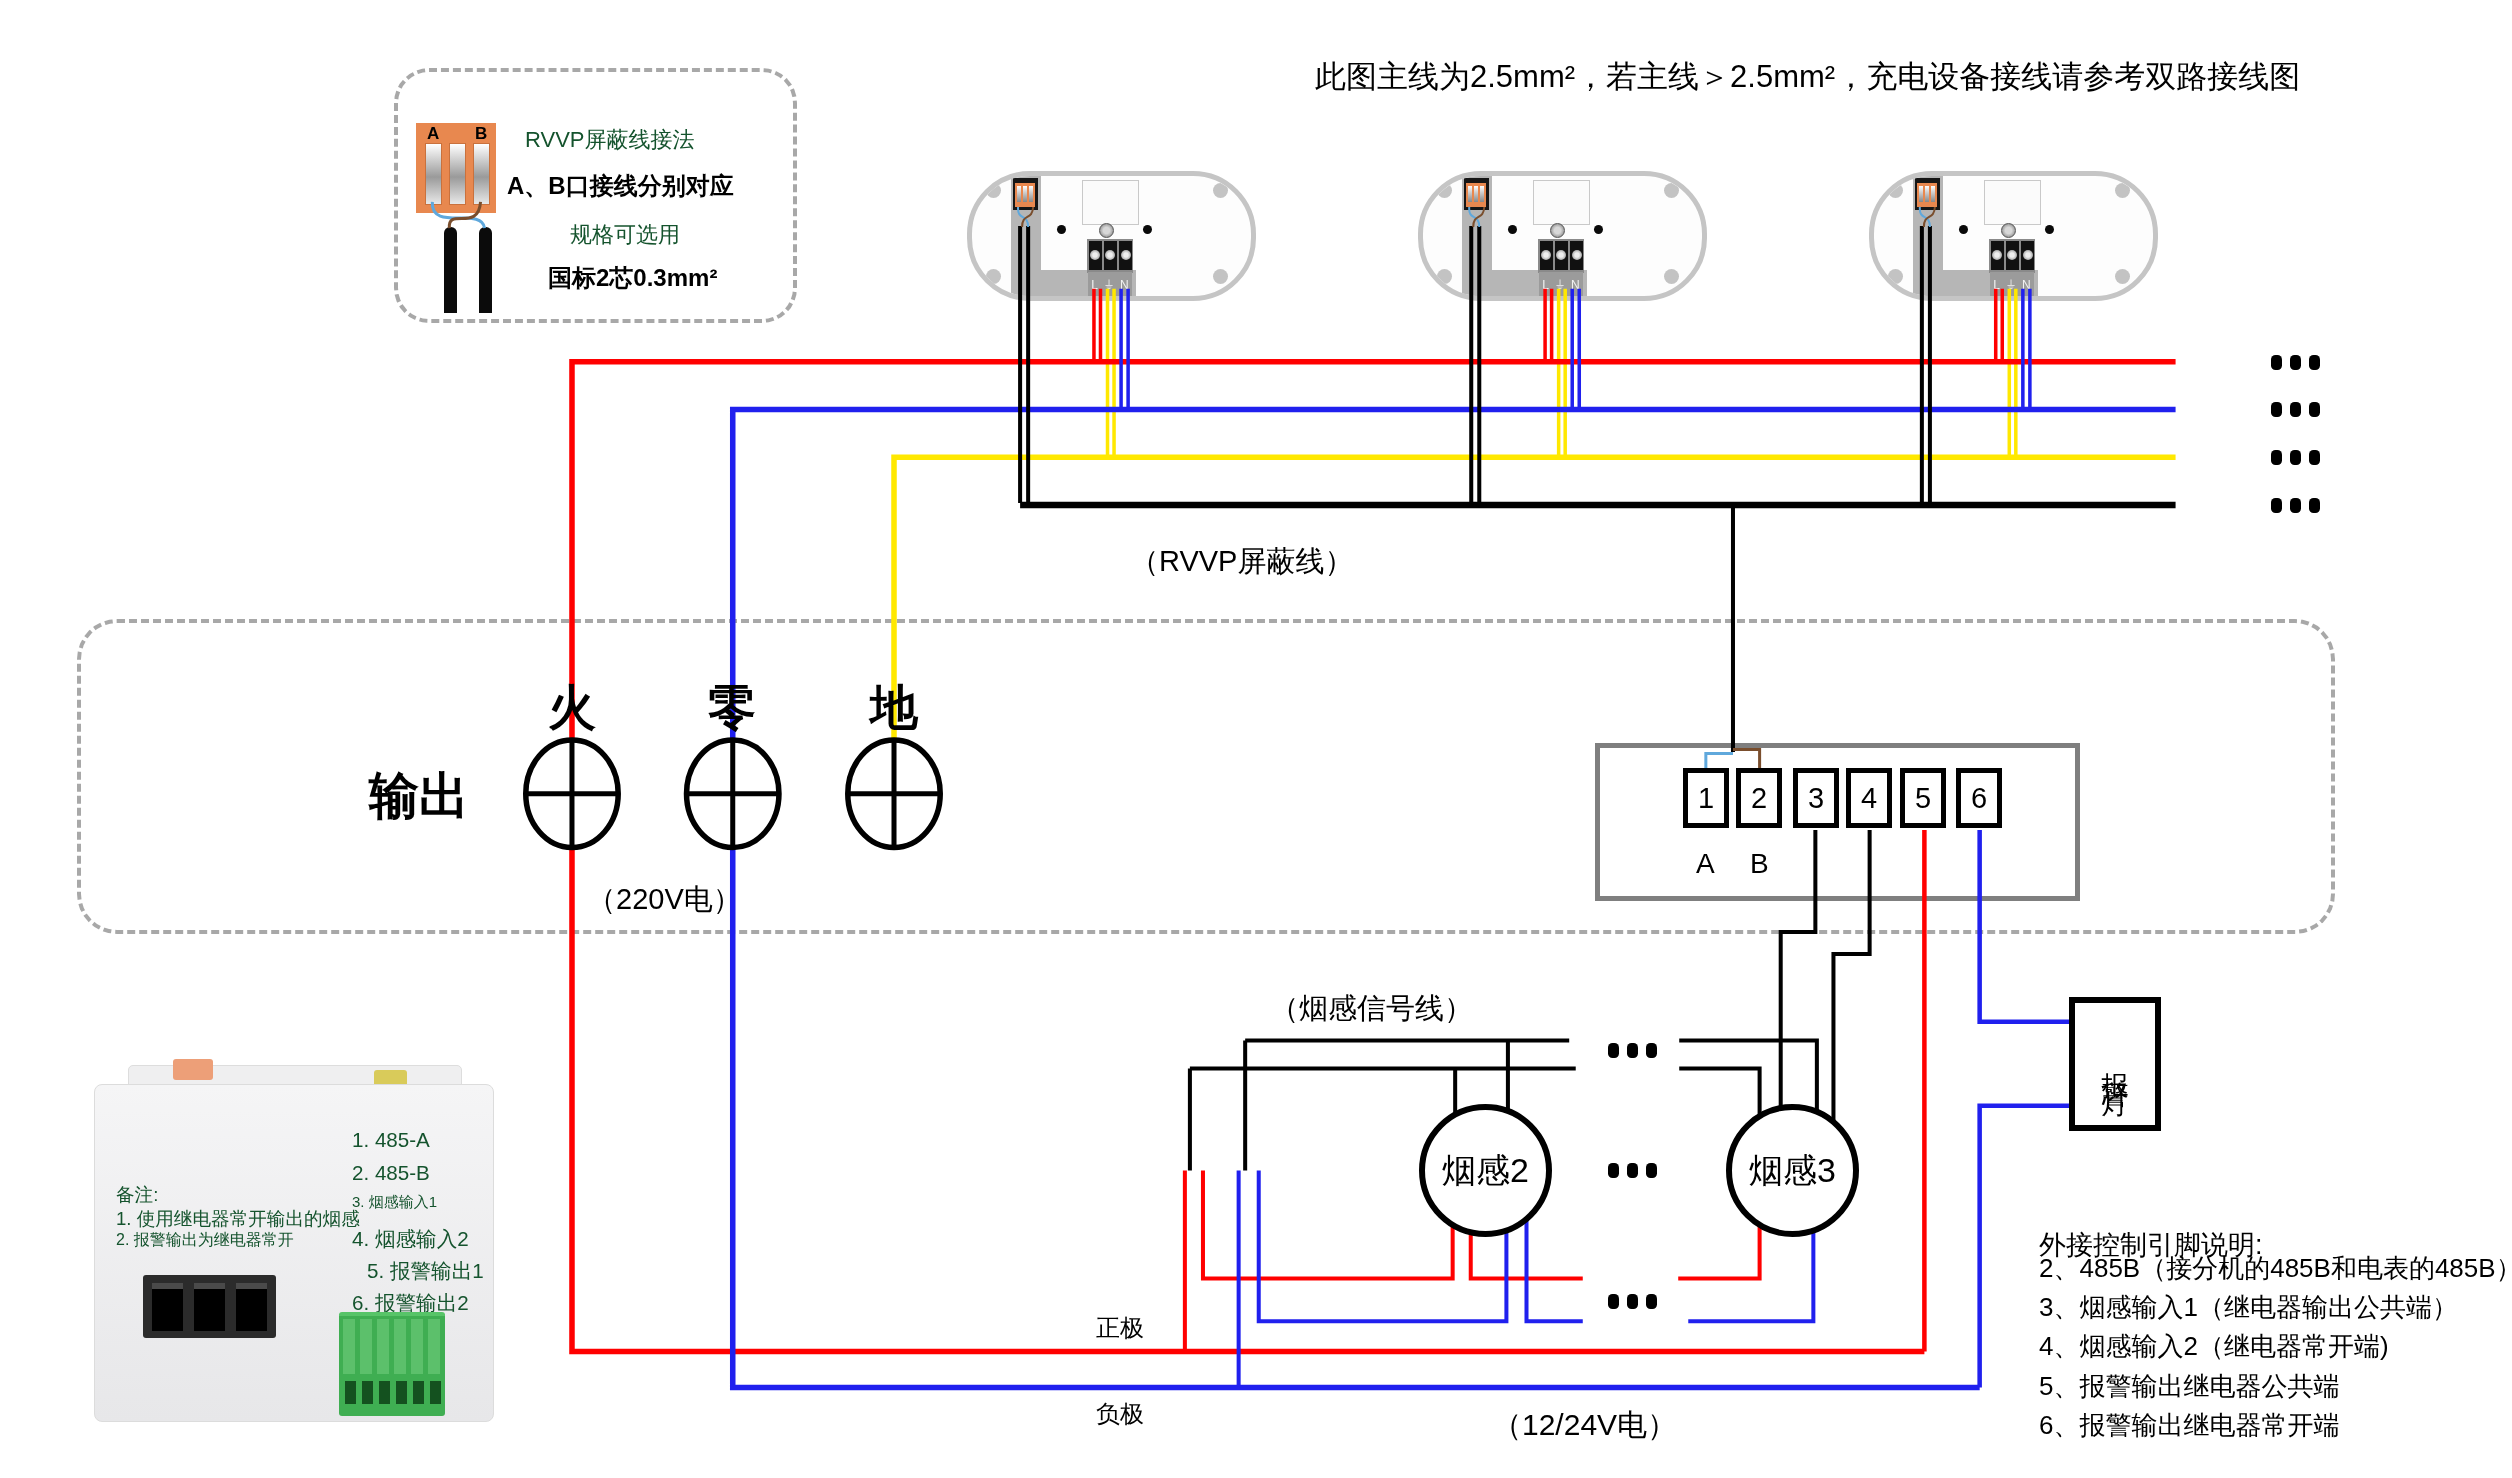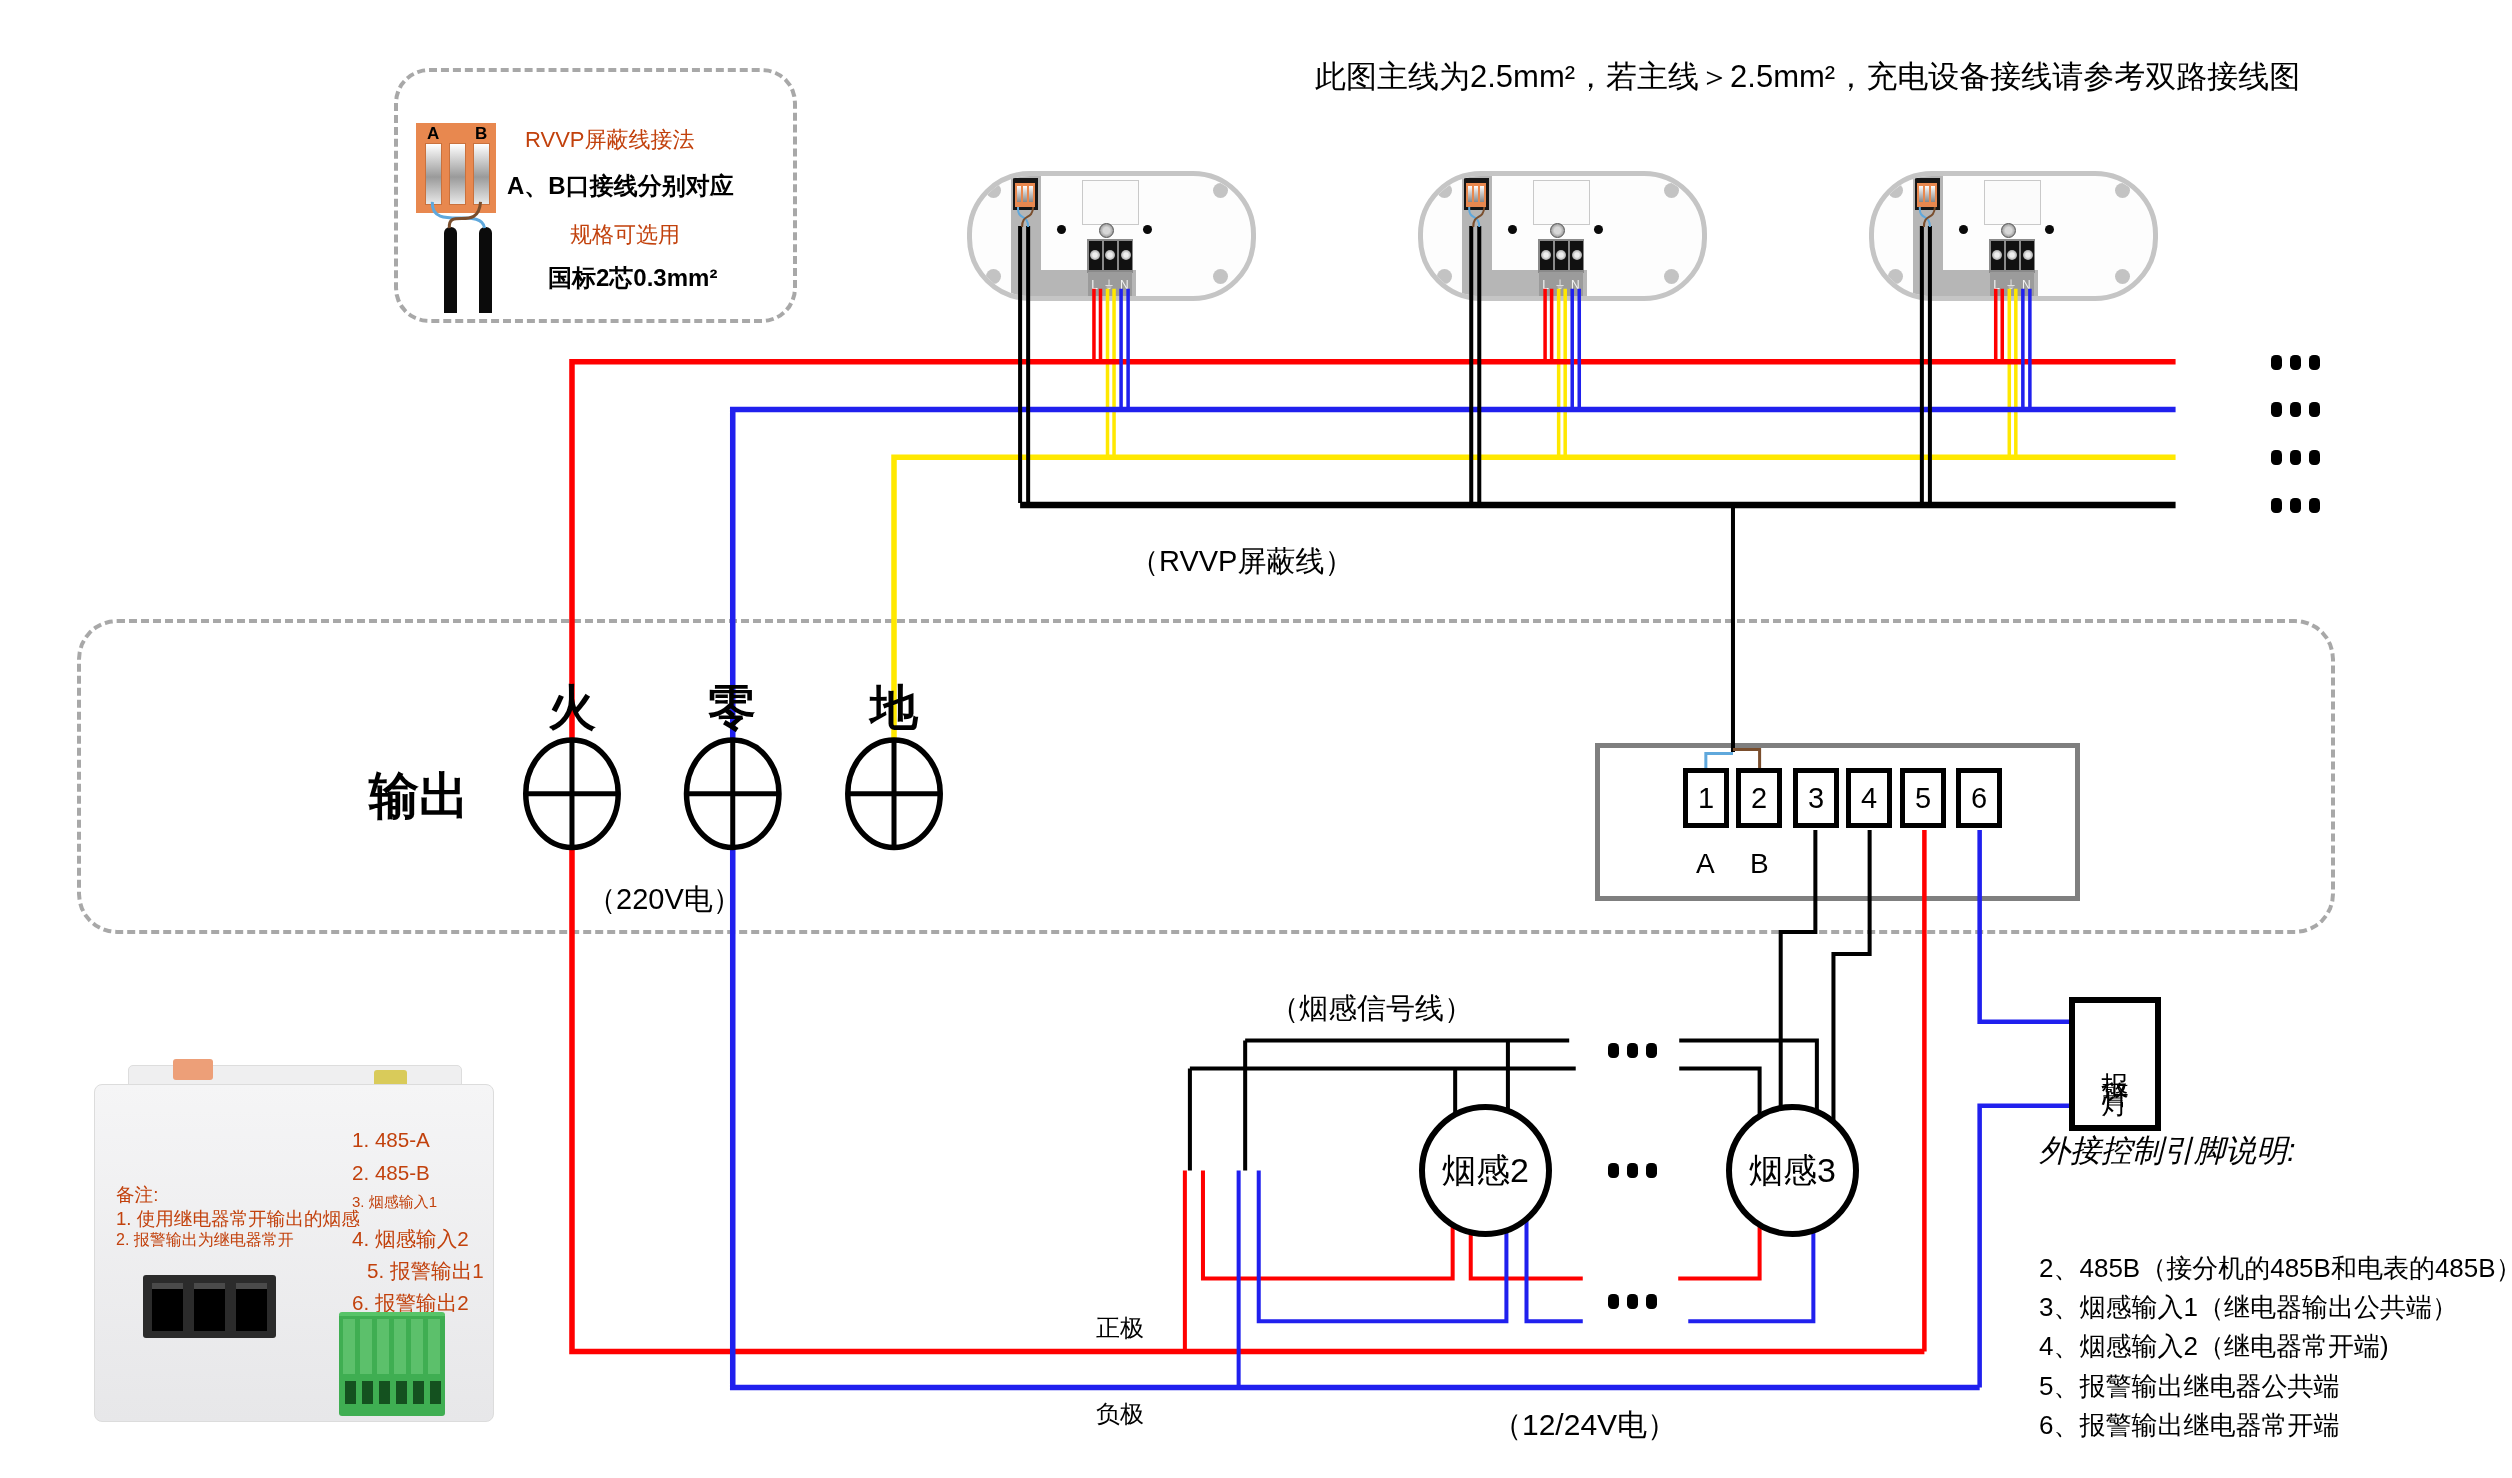--- a/index.html
+++ b/index.html
@@ -56,21 +56,21 @@
   
   .mod-body{position:absolute;left:94px;top:1084px;width:398px;height:336px;background:linear-gradient(#f5f5f6,#e7e7e9);border:1px solid #dcdcdc;border-radius:8px;z-index:1;}
   .mod-step{position:absolute;left:128px;top:1065px;width:332px;height:26px;background:#efeff0;border:1px solid #dddddd;border-radius:5px;z-index:1;}
   .mod-orange{position:absolute;left:173px;top:1059px;width:40px;height:21px;background:#ed9f78;border-radius:3px;z-index:1;}
   .mod-yellow{position:absolute;left:374px;top:1070px;width:33px;height:17px;background:#d9cb5a;border-radius:3px;z-index:1;}
   .mod-slots{position:absolute;left:143px;top:1275px;width:133px;height:63px;background:#2b2b2b;border-radius:3px;z-index:2;}
   .mod-slots i{position:absolute;top:7.5px;width:31px;height:48px;background:#000;border-top:6px solid #4a4a4a;box-sizing:border-box;}
   .mod-green{position:absolute;left:339px;top:1312px;width:106px;height:100px;background:#3fae52;border-top:4px solid #57c468;border-radius:3px;z-index:2;}
   .mod-green i{position:absolute;top:3px;width:12px;height:55px;background:#5cc06b;}
   .mod-green b{position:absolute;top:65px;width:11px;height:23px;background:#14511f;}
-  .gtxt{color:#c2410c;}
+  .gtxt{color:#14532d;}
 </style>
 </head>
 <body>
 
 <div id="stage">
 
   <div class="txt" style="left:1315px;top:56px;font-size:31px;font-weight:500;">此图主线为2.5mm²，若主线＞2.5mm²，充电设备接线请参考双路接线图</div>
 
   <div class="dashedbox" style="left:394px;top:68px;width:395px;height:247px;border-radius:35px;"></div>
   <div class="txt gtxt" style="left:525px;top:125px;font-size:22px;">RVVP屏蔽线接法</div>
@@ -305,21 +305,21 @@
     </div>
 
   <div class="txt above" style="left:1096px;top:1312px;font-size:24px;">正极</div>
   <div class="txt above" style="left:1096px;top:1398px;font-size:24px;">负极</div>
   <div class="txt above" style="left:1492px;top:1405px;font-size:30px;">（12/24V电）</div>
 
   <div class="lampbox">
       <span>报警灯</span>
     </div>
 
-  <div class="note" style="top:1130px;font-size:31px;font-style:italic;">外接控制引脚说明:</div>
+  <div class="note" style="top:1227px;font-size:27px;">外接控制引脚说明:</div>
   <div class="note" style="top:1251px;">2、485B（接分机的485B和电表的485B）</div>
   <div class="note" style="top:1290px;">3、烟感输入1（继电器输出公共端）</div>
   <div class="note" style="top:1329px;">4、烟感输入2（继电器常开端)</div>
   <div class="note" style="top:1369px;">5、报警输出继电器公共端</div>
   <div class="note" style="top:1408px;">6、报警输出继电器常开端</div>
 
   <div class="mod-step"></div>
   <div class="mod-orange"></div>
   <div class="mod-yellow"></div>
   <div class="mod-body"></div>

